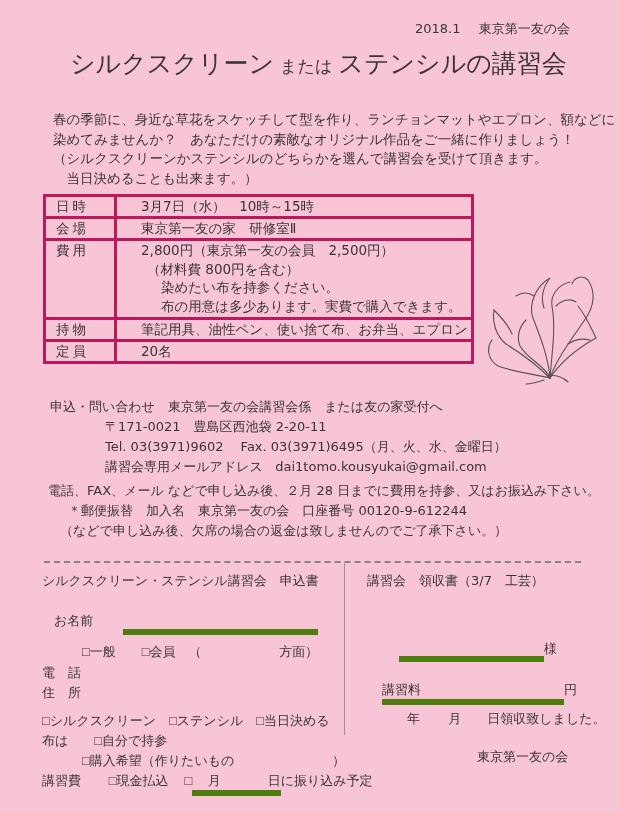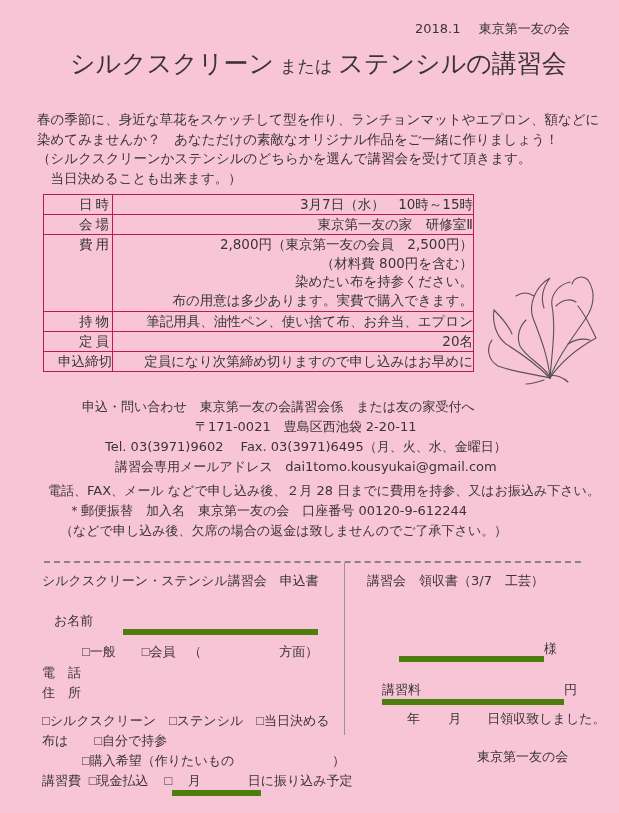--- a/index.html
+++ b/index.html
@@ -9,36 +9,36 @@
     font-family: "DejaVu Sans", "Liberation Sans", sans-serif;
     color: #3a3438;
     position: relative;
   }
   .abs { position: absolute; white-space: nowrap; }
   .date-org { left: 415px; top: 20px; font-size: 13px; }
   .date-org span + span { margin-left: 14px; }
   .title { left: 70px; top: 47px; font-size: 25px; letter-spacing: 0px; color: #3a3438; }
   .title .small { font-size: 17px; margin: 0 6px; }
   .intro { left: 37px; top: 110px; font-size: 13.5px; line-height: 19.5px; }
-  .intro div { white-space: nowrap; }
+  .intro div { white-space: nowrap; margin-left: 16px; }
   table.info {
     position: absolute; left: 43px; top: 194px; width: 431px;
     border-collapse: collapse; font-size: 13.5px;
   }
   table.info td {
-    border: 1px solid #be185d; padding: 0 0 0 10px; vertical-align: top;
-    line-height: 19px; white-space: nowrap; text-align: right;
+    border: 3px solid #be185d; padding: 0 0 0 10px; vertical-align: top;
+    line-height: 19px; white-space: nowrap;
   }
   table.info td.lab { width: 58px; letter-spacing: 3px; }
   table.info td.lab.tight { letter-spacing: 0; padding-left: 9px; }
   table.info td.val { padding-left: 24px; }
   .indent1 { padding-left: 6px; }
   .indent2 { padding-left: 20px; font-family: Liberation Mono, monospace; }
   .flower { left: 478px; top: 256px; width: 130px; height: 130px; }
-  .contact { left: 50px; top: 397px; font-size: 13px; line-height: 20px; text-align: center; }
+  .contact { left: 50px; top: 397px; font-size: 13px; line-height: 20px; }
   .contact .ind { padding-left: 55px; }
   .payment { left: 48px; top: 481px; font-size: 13px; line-height: 20px; }
   .payment .ind { padding-left: 20px; }
   .cut-line {
     position: absolute; left: 44px; top: 561px; width: 537px; height: 0;
     border-top: 2px dashed #8a8286;
   }
   .vdiv { position: absolute; left: 344px; top: 563px; height: 172px; width: 1px; background: #9a9195; }
   .appform { left: 42px; top: 572px; font-size: 13px; }
   .appform .row { position: absolute; white-space: nowrap; font-family: Liberation Mono, monospace; }
@@ -83,24 +83,20 @@
       <div class="indent2">布の用意は多少あります。実費で購入できます。</div>
     </td>
   </tr>
   <tr>
     <td class="lab">持物</td>
     <td class="val">筆記用具、油性ペン、使い捨て布、お弁当、エプロン</td>
   </tr>
   <tr>
     <td class="lab">定員</td>
     <td class="val">20名</td>
-  </tr>
-  <tr>
-    <td class="lab tight">申込締切</td>
-    <td class="val">定員になり次第締め切りますので申し込みはお早めに</td>
   </tr>
 </tbody>
   </table>
 
 <svg class="abs flower" viewBox="0 0 130 130" fill="none" stroke="#5a5056" stroke-width="1.1" stroke-linecap="round">
   <path d="M72 122 C70 100 62 80 55 62 C50 48 58 30 72 22 C66 30 62 40 66 52"></path>
   <path d="M72 122 C74 96 78 72 74 50 C72 38 82 28 92 26"></path>
   <path d="M72 122 C80 100 96 80 108 62 C116 50 118 36 110 24 C104 18 96 22 94 28"></path>
   <path d="M72 122 C84 104 100 92 118 82 C112 70 108 60 100 50"></path>
   <path d="M72 122 C60 110 44 98 28 88 C18 80 14 66 16 54 C22 60 30 68 34 78"></path>
@@ -147,21 +143,21 @@
   <div class="row" style="left:0;top:160px">
     <span>布は</span>
     <span style="margin-left:18px">□自分で持参</span>
   </div>
   <div class="row" style="left:40px;top:180px">
     <span>□購入希望（作りたいもの</span>
     <span style="margin-left:90px">）</span>
   </div>
   <div class="row" style="left:0;top:200px">
     <span>講習費</span>
-    <span style="margin-left:0">□現金払込</span>
+    <span style="margin-left:20px">□現金払込</span>
     <span style="margin-left:8px">□</span><span class="uline">&nbsp;&nbsp;<span>月</span>&nbsp;&nbsp;&nbsp;&nbsp;&nbsp;&nbsp;<span>日</span></span><span>に振り込み予定</span>
   </div>
 </div>
 
 <div class="abs receipt">
   <div class="row" style="left:0;top:0">講習会　領収書（3/7　工芸）</div>
   <div class="row" style="left:32px;top:68px">
     <span class="uline" style="width:145px">&nbsp;</span><span>様</span>
   </div>
   <div class="row" style="left:15px;top:109px">

